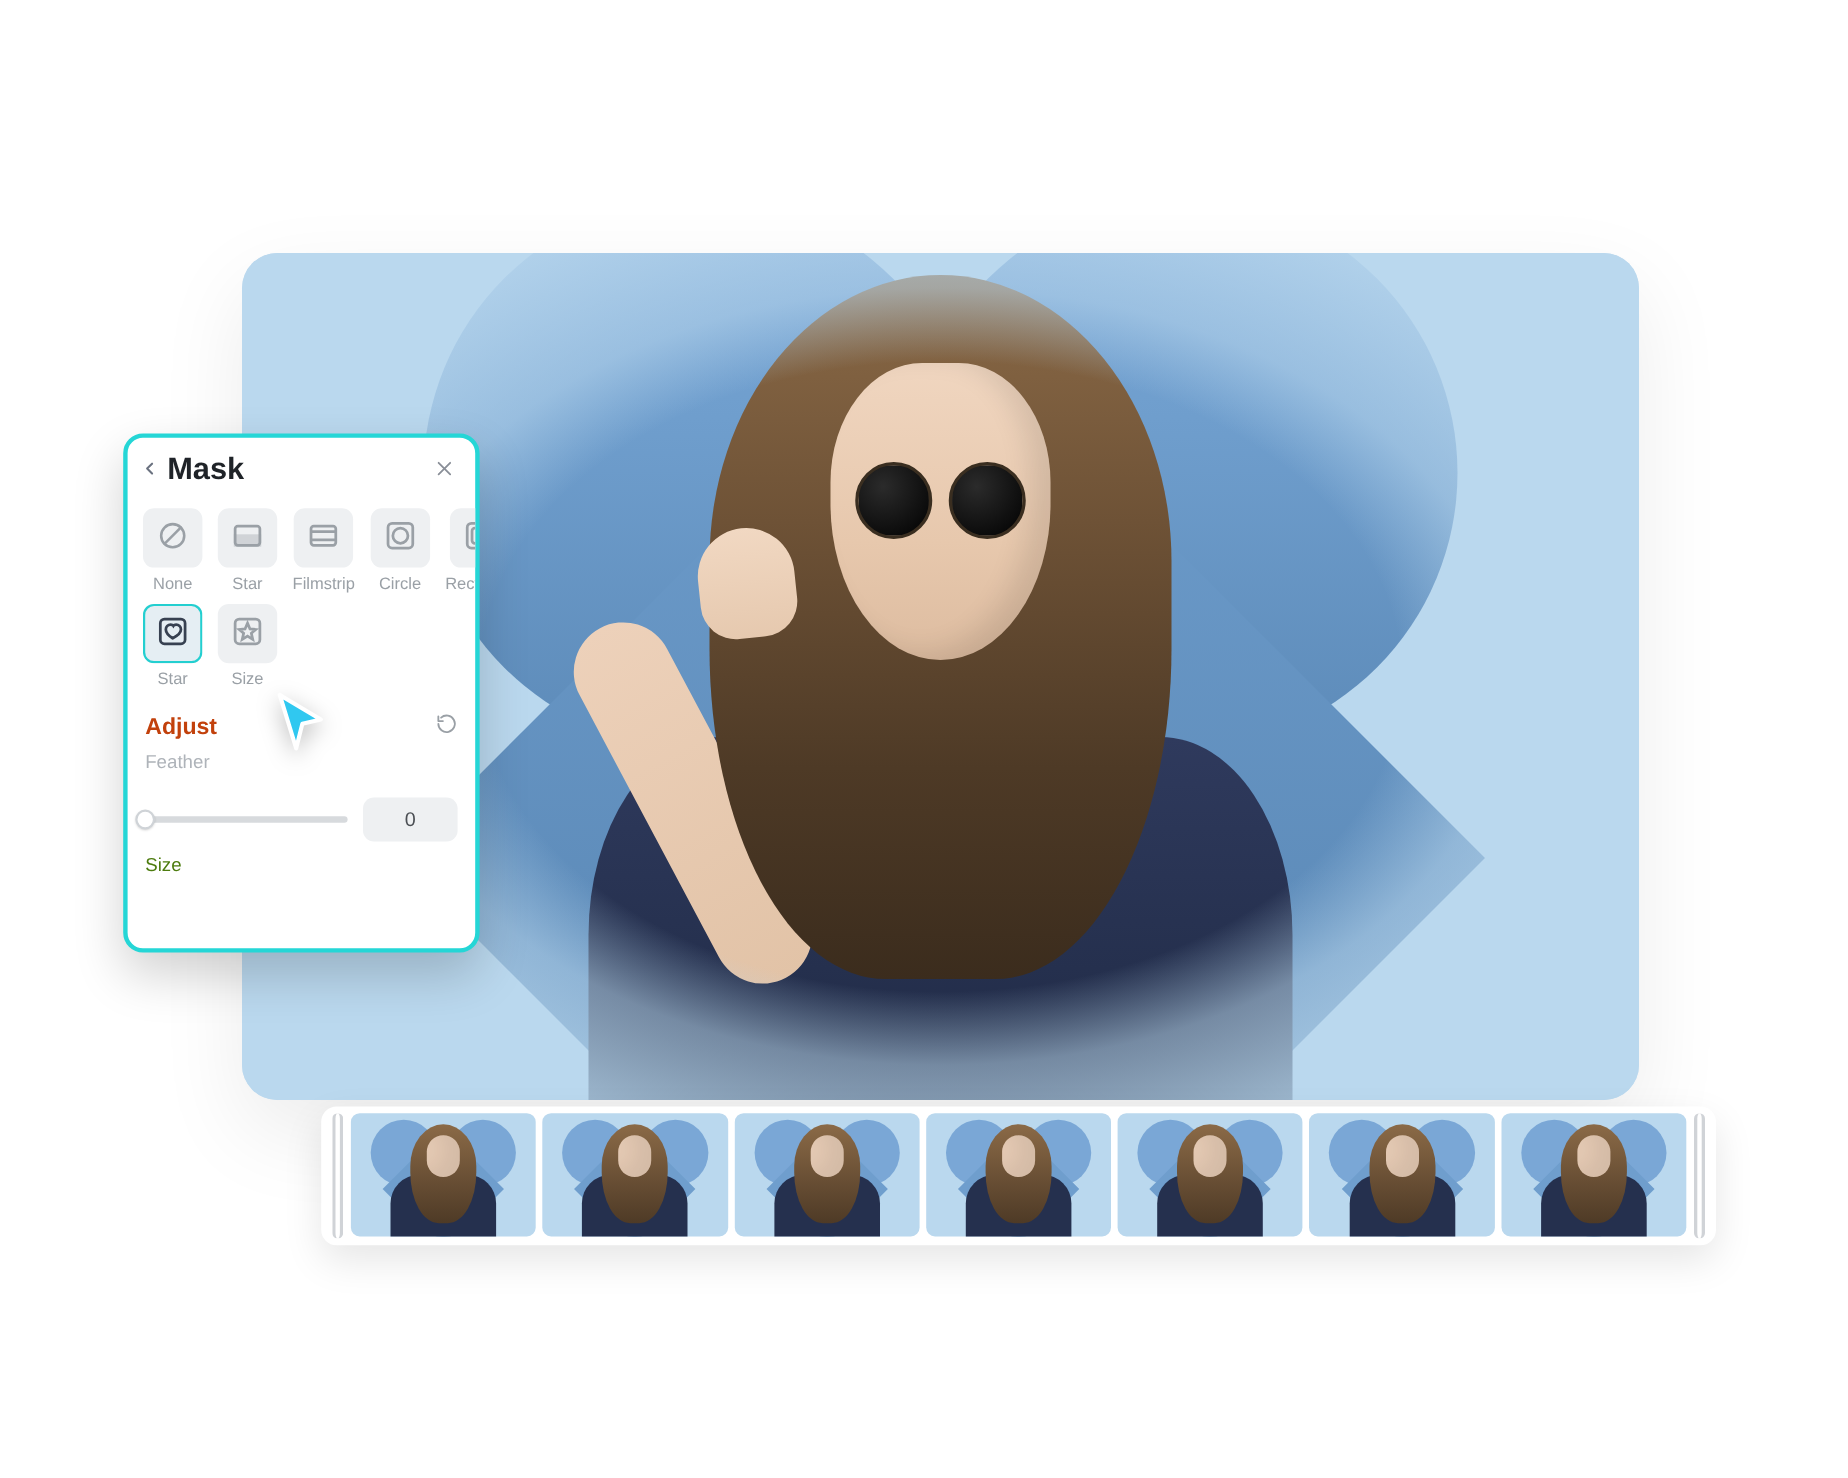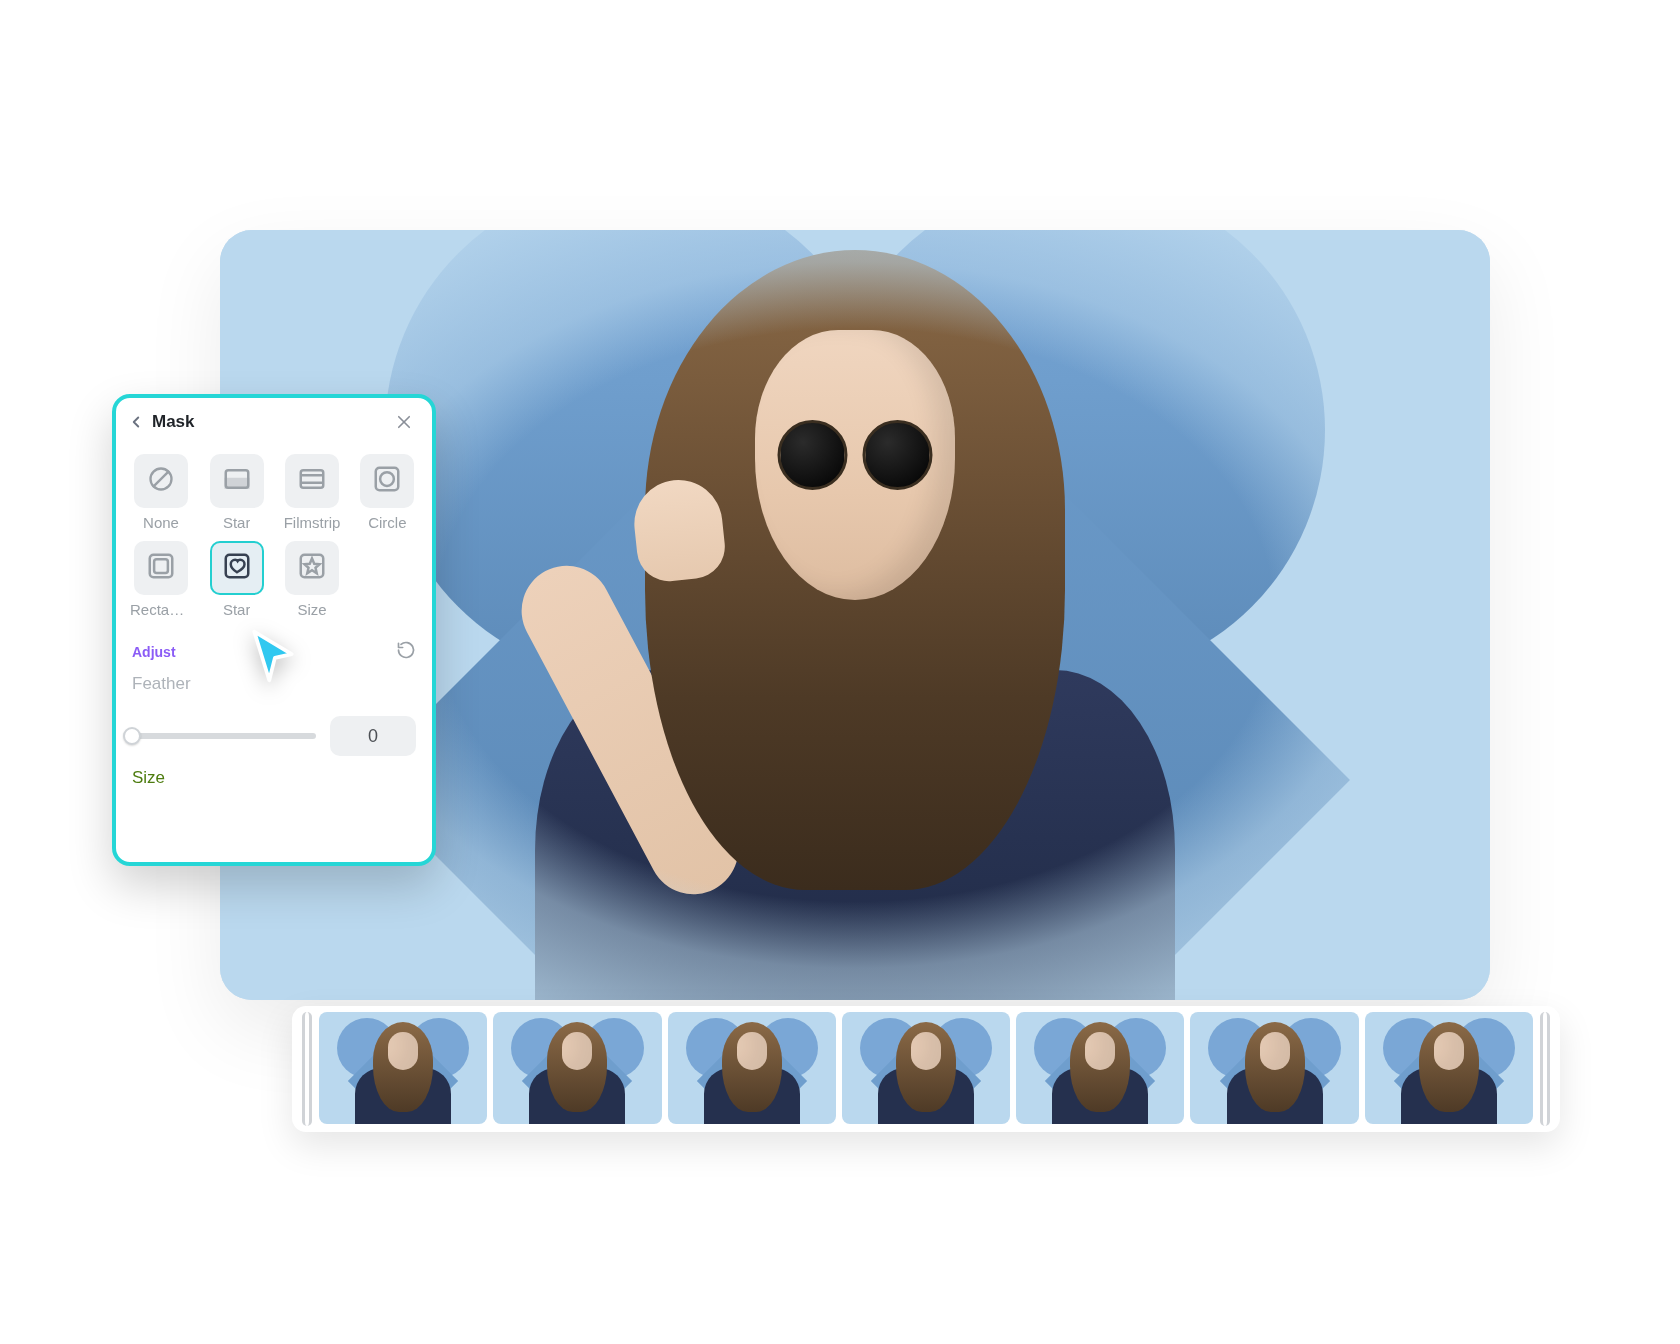--- a/index.html
+++ b/index.html
@@ -114,25 +114,25 @@
     border: 4px solid #25d6d6;
     border-radius: 18px;
     box-shadow: 0 20px 45px rgba(0,0,0,0.18);
     overflow: hidden;
   }
   .panel-head {
     display:flex; align-items:center; justify-content:space-between;
     padding: 12px 16px 10px 10px;
   }
   .panel-head .left { display:flex; align-items:center; gap:6px; }
-  .panel-title { font-weight: 700; font-size: 17px; color:#1f2328; }
+  .panel-title { font-weight: 700; font-size: 28px; color:#1f2328; }
   .chev { width:20px;height:20px; display:flex;align-items:center;justify-content:center; color:#6b7280;}
   .close { width:24px;height:24px; display:flex;align-items:center;justify-content:center; color:#8a8f98;}
   .grid {
-    display:grid; grid-template-columns: repeat(4, 1fr);
+    display:grid; grid-template-columns: repeat(5, 1fr);
     gap: 10px 14px;
     padding: 10px 14px 6px;
   }
   .thumb {
     display:flex; flex-direction:column; align-items:center; gap:6px;
   }
   .thumb .box {
     width:54px;height:54px;border-radius:10px;
     background:#eef0f2; display:flex;align-items:center;justify-content:center;
     color:#9aa0a6;
@@ -143,21 +143,21 @@
     color:#374151;
   }
   .thumb .lbl {
     font-size: 15px; color:#9aa0a6; text-align:center; max-width:62px;
     white-space:nowrap; overflow:hidden; text-overflow:ellipsis;
   }
   .section-head {
     display:flex; align-items:center; justify-content:space-between;
     padding: 16px 16px 4px;
   }
-  .section-title { font-weight:700; font-size:14px; color:#8b5cf6; }
+  .section-title { font-weight:700; font-size:21px; color:#c2410c; }
   .reset { color:#9aa0a6; }
   .slider-row {
     padding: 6px 16px 2px;
   }
   .slider-label { font-size:17px; color:#aeb3b9; margin-bottom:22px;}
   .slider-ctl { display:flex; align-items:center; gap:14px; }
   .track {
     flex:1; height:6px; border-radius:4px;
     background: linear-gradient(90deg,#3a3f46 0 0%, #d7dadd 0 100%);
     position:relative;

